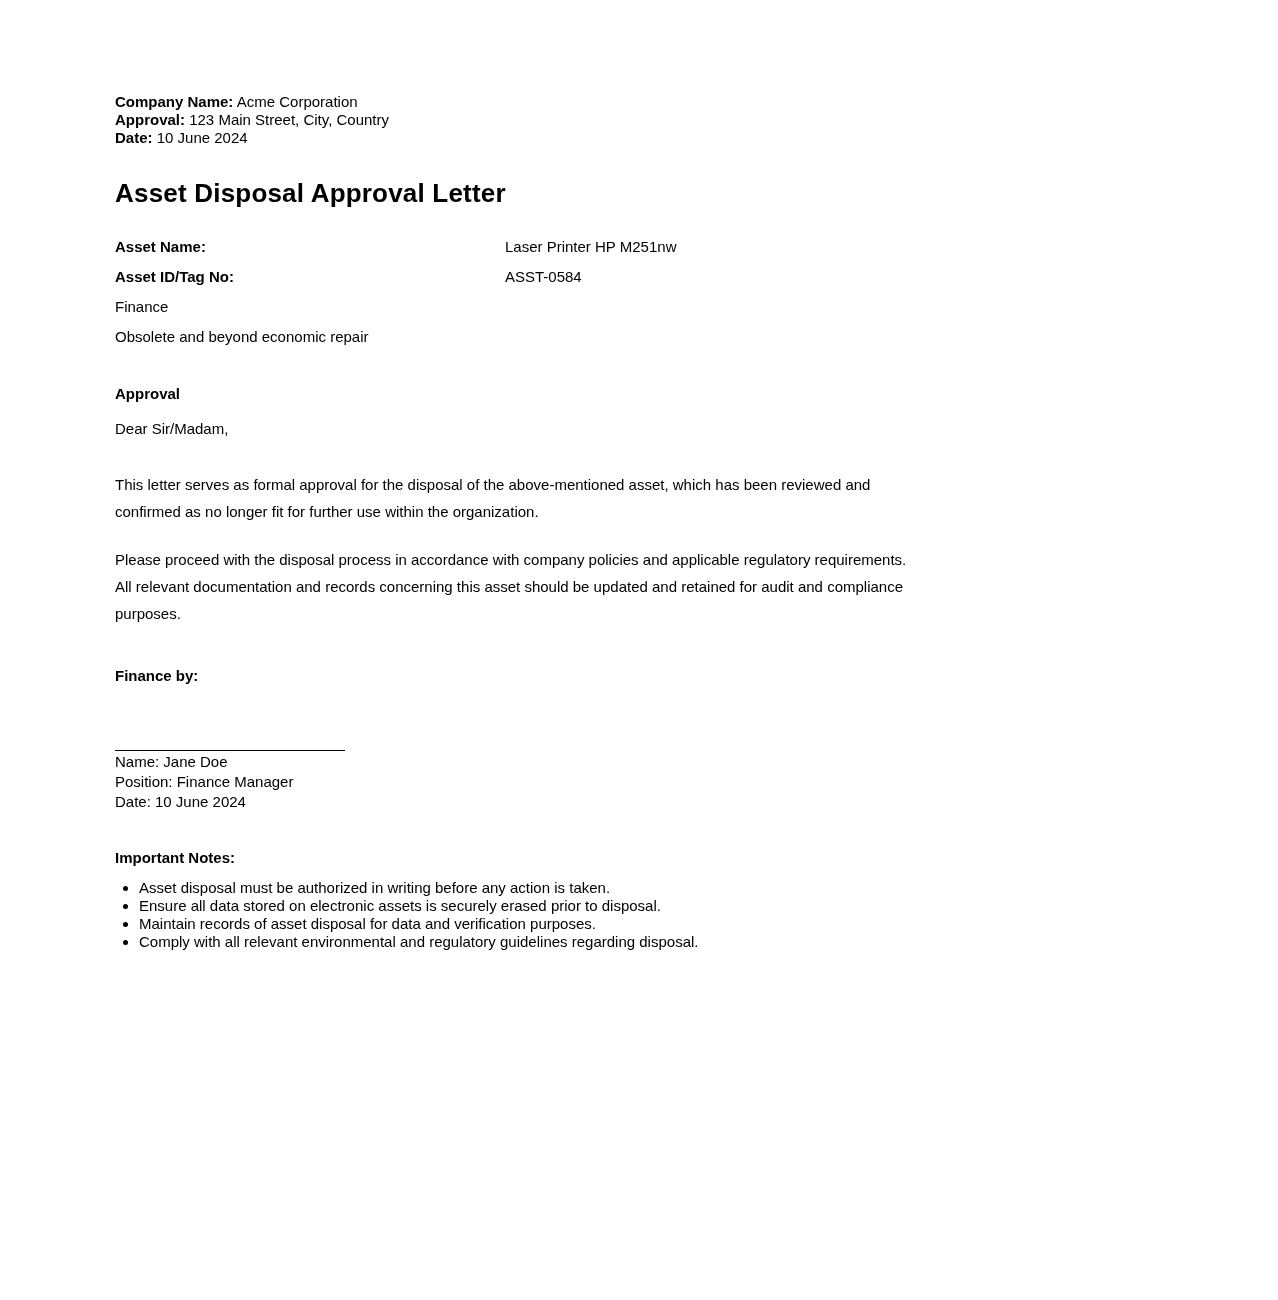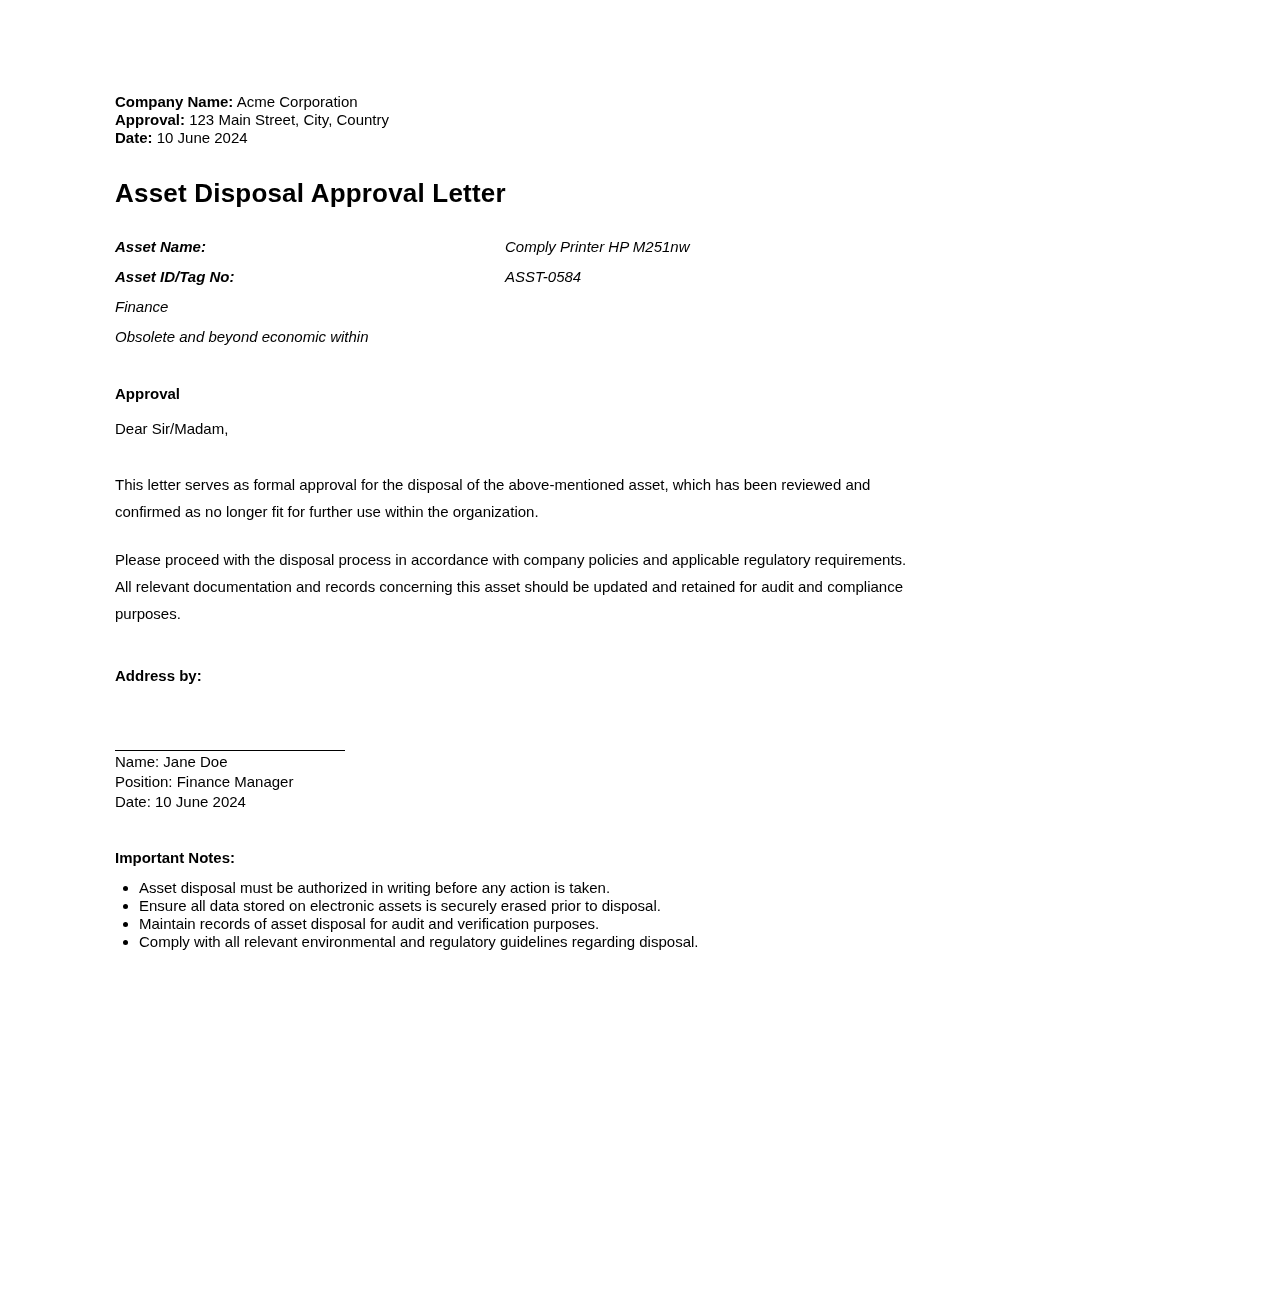--- a/index.html
+++ b/index.html
@@ -30,21 +30,20 @@
     letter-spacing: 0.2px;
   }
   .asset-table {
     margin-top: 24px;
     font-size: 15px;
   }
   .asset-row {
     display: flex;
     padding: 6px 0;
     line-height: 18px;
-    font-style: italic;
   }
   .asset-label {
     width: 390px;
     font-weight: bold;
     flex: 0 0 390px;
   }
   .asset-value { flex: 1; }
   .section-heading {
     margin-top: 33px;
     font-size: 15px;
@@ -104,54 +103,54 @@
         <span class="lbl">Date:</span>
         <span>10 June 2024</span>
       </div>
     </div>
 
     <h1 class="doc-title">Asset Disposal Approval Letter</h1>
 
     <div class="asset-table">
       <div class="asset-row">
         <div class="asset-label">Asset Name:</div>
-        <div class="asset-value">Comply Printer HP M251nw</div>
+        <div class="asset-value">Laser Printer HP M251nw</div>
       </div>
       <div class="asset-row">
         <div class="asset-label">Asset ID/Tag No:</div>
         <div class="asset-value">ASST-0584</div>
       </div>
       <div class="asset-row">
         <div class="asset-value">Finance</div>
       </div>
       <div class="asset-row">
-        <div class="asset-value">Obsolete and beyond economic within</div>
+        <div class="asset-value">Obsolete and beyond economic repair</div>
       </div>
     </div>
 
     <div class="section-heading">Approval</div>
 
     <div class="salutation">Dear Sir/Madam,</div>
 
     <p class="body-para">This letter serves as formal approval for the disposal of the above-mentioned asset, which has been reviewed and confirmed as no longer fit for further use within the organization.</p>
 
     <p class="body-para">Please proceed with the disposal process in accordance with company policies and applicable regulatory requirements. All relevant documentation and records concerning this asset should be updated and retained for audit and compliance purposes.</p>
 
-    <div class="section-heading approved-heading">Address by:</div>
+    <div class="section-heading approved-heading">Finance by:</div>
 
     <div class="signature-block">
       <div class="sig-line"></div>
       <div class="sig-text">Name: Jane Doe</div>
       <div class="sig-text">Position: Finance Manager</div>
       <div class="sig-text">Date: 10 June 2024</div>
     </div>
 
     <div class="section-heading notes-heading">Important Notes:</div>
 
     <ul class="notes-list">
       <li>Asset disposal must be authorized in writing before any action is taken.</li>
       <li>Ensure all data stored on electronic assets is securely erased prior to disposal.</li>
-      <li>Maintain records of asset disposal for audit and verification purposes.</li>
+      <li>Maintain records of asset disposal for data and verification purposes.</li>
       <li>Comply with all relevant environmental and regulatory guidelines regarding disposal.</li>
     </ul>
 
   </div>
 </div>
 
 </body></html>

